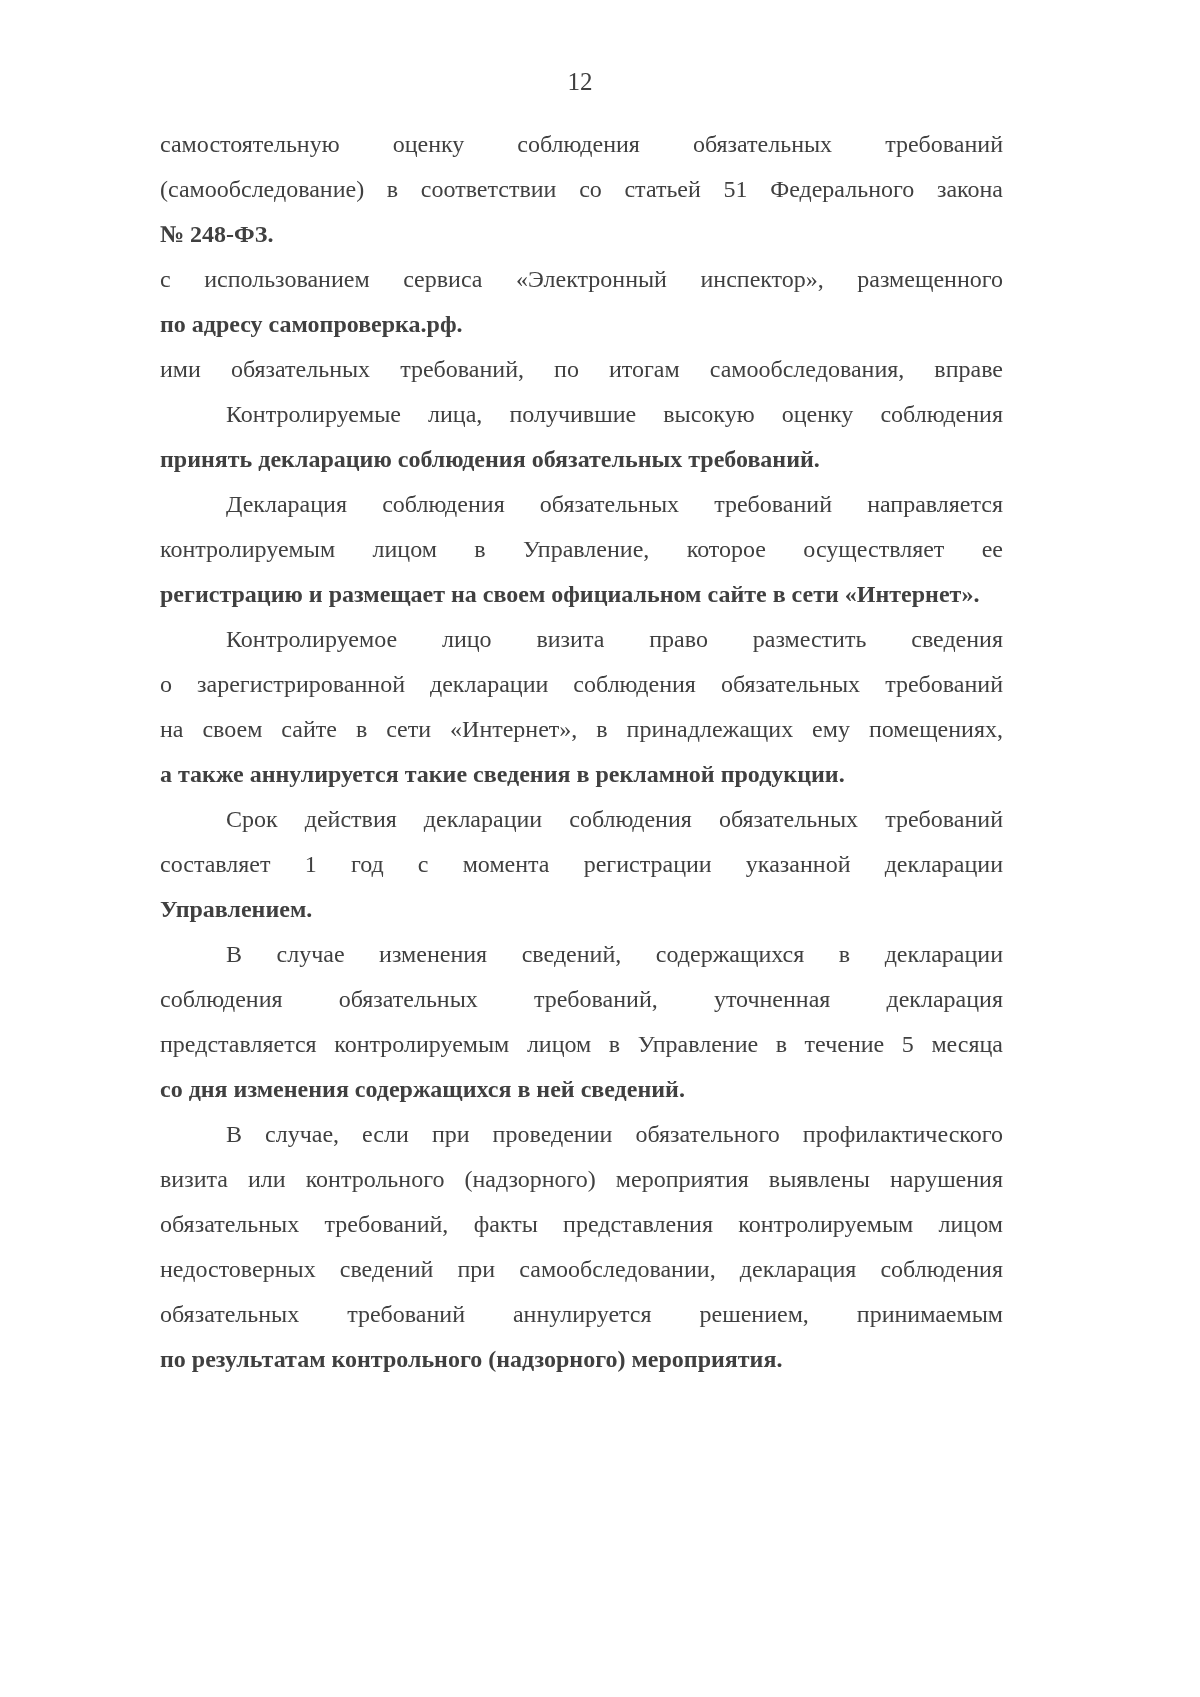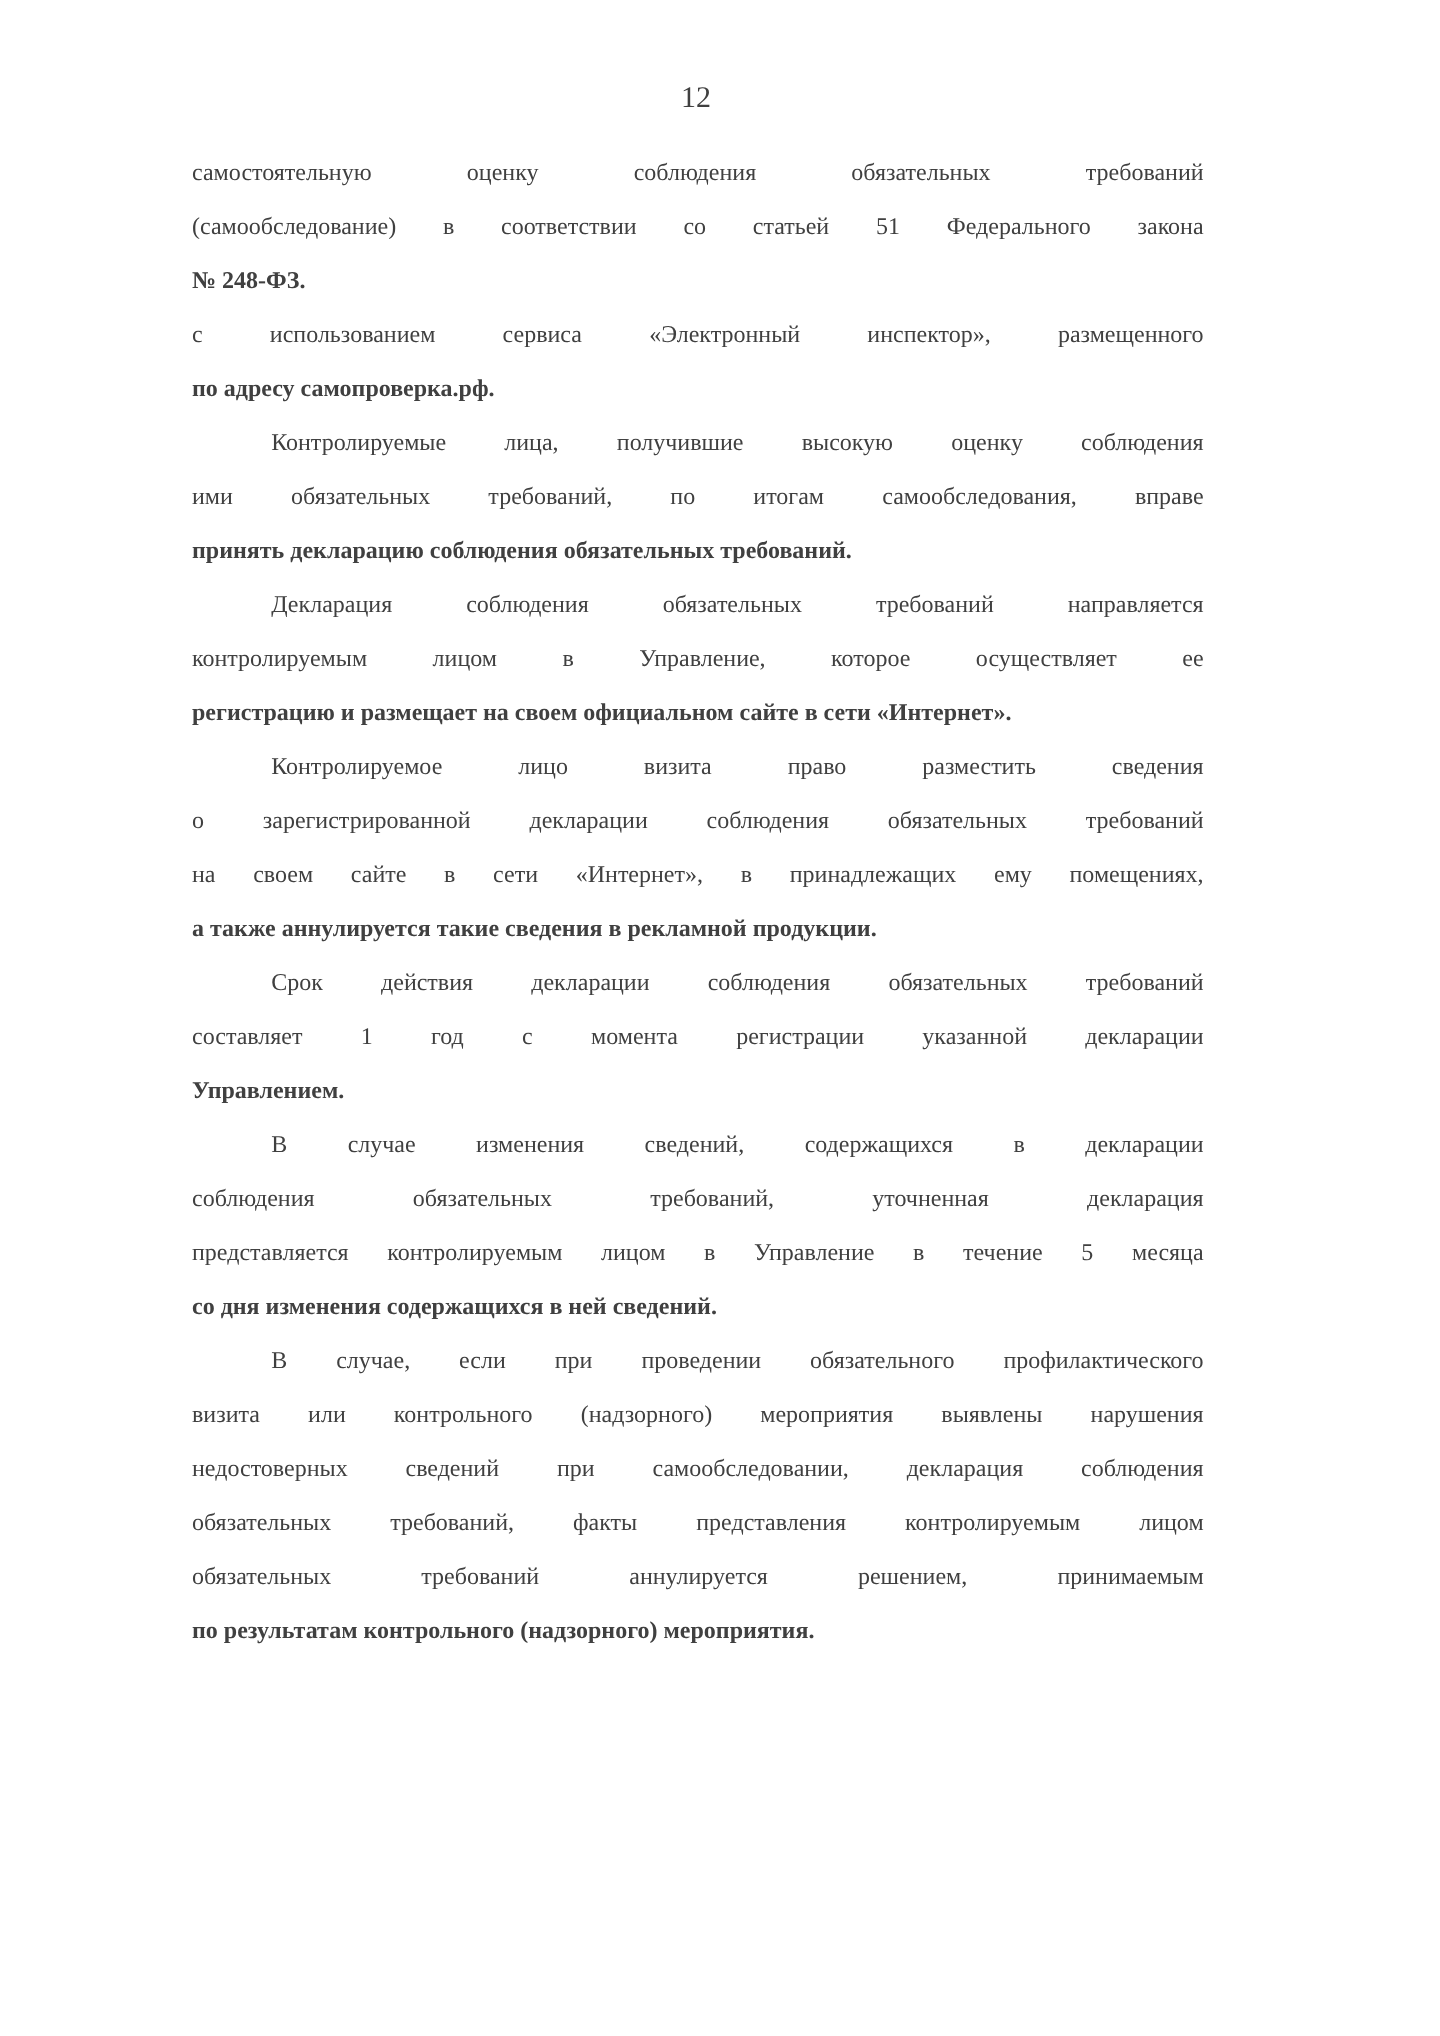--- a/index.html
+++ b/index.html
@@ -10,21 +10,21 @@
     color: #404040;
   }
   .page-number {
     position: absolute; top: 66px; left: 0; width: 1160px;
     text-align: center; font-size: 25px; line-height: 32px;
   }
   .body-text {
     position: absolute; left: 160px; top: 122px; width: 843px;
   }
   .para {
-    margin: 0; font-size: 20px; line-height: 45px;
+    margin: 0; font-size: 24px; line-height: 45px;
     text-align: justify; text-align-last: left;
     hyphens: none;
   }
   .para.indent { text-indent: 66px; }
   .line { display: block; text-align: justify; text-align-last: justify; white-space: normal; }
   .line.last { text-align-last: left; font-weight: bold; }
 </style>
 </head>
 <body>
 
@@ -38,22 +38,22 @@
       <span class="line">(самообследование) в соответствии со статьей 51 Федерального закона</span>
       <span class="line last">№ 248-ФЗ.</span>
     </p>
 
     <p class="para indent">
       <span class="line" style="text-indent:0">с использованием сервиса «Электронный инспектор», размещенного</span>
       <span class="line last" style="text-indent:0">по адресу самопроверка.рф.</span>
     </p>
 
     <p class="para indent">
+      <span class="line" style="text-indent:0">ими обязательных требований, по итогам самообследования, вправе</span>
       <span class="line" style="text-indent:66px">Контролируемые лица, получившие высокую оценку соблюдения</span>
-      <span class="line" style="text-indent:0">ими обязательных требований, по итогам самообследования, вправе</span>
       <span class="line last" style="text-indent:0">принять декларацию соблюдения обязательных требований.</span>
     </p>
 
     <p class="para indent">
       <span class="line" style="text-indent:66px">Декларация соблюдения обязательных требований направляется</span>
       <span class="line" style="text-indent:0">контролируемым лицом в Управление, которое осуществляет ее</span>
       <span class="line last" style="text-indent:0">регистрацию и размещает на своем официальном сайте в сети «Интернет».</span>
     </p>
 
     <p class="para indent">
@@ -72,20 +72,20 @@
     <p class="para indent">
       <span class="line" style="text-indent:66px">В случае изменения сведений, содержащихся в декларации</span>
       <span class="line" style="text-indent:0">соблюдения обязательных требований, уточненная декларация</span>
       <span class="line" style="text-indent:0">представляется контролируемым лицом в Управление в течение 5 месяца</span>
       <span class="line last" style="text-indent:0">со дня изменения содержащихся в ней сведений.</span>
     </p>
 
     <p class="para indent">
       <span class="line" style="text-indent:66px">В случае, если при проведении обязательного профилактического</span>
       <span class="line" style="text-indent:0">визита или контрольного (надзорного) мероприятия выявлены нарушения</span>
+      <span class="line" style="text-indent:0">обязательных требований, факты представления контролируемым лицом</span>
       <span class="line" style="text-indent:0">недостоверных сведений при самообследовании, декларация соблюдения</span>
-      <span class="line" style="text-indent:0">обязательных требований, факты представления контролируемым лицом</span>
       <span class="line" style="text-indent:0">обязательных требований аннулируется решением, принимаемым</span>
       <span class="line last" style="text-indent:0">по результатам контрольного (надзорного) мероприятия.</span>
     </p>
 
   </div>
 </div>
 
 </body></html>

